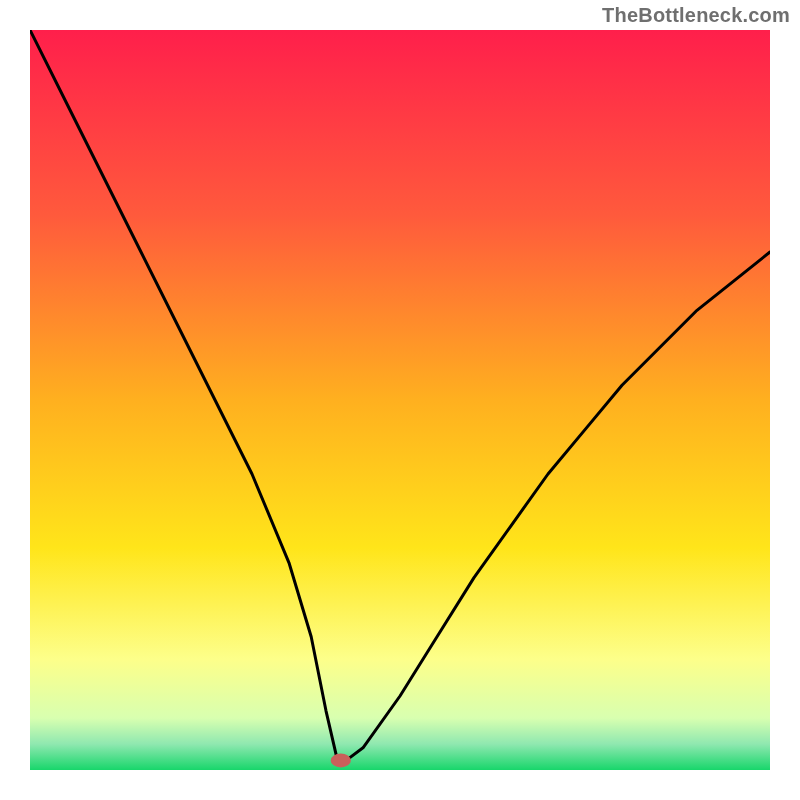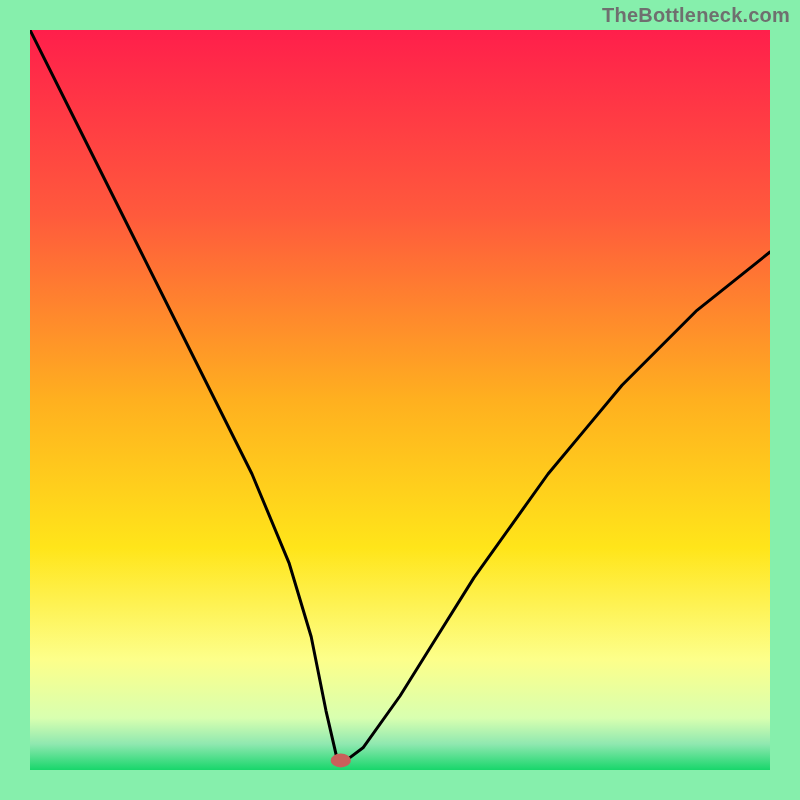--- a/index.html
+++ b/index.html
@@ -8,21 +8,21 @@
     width: 800px;
     height: 800px;
     overflow: hidden;
     background: #000;
     font-family: Arial, Helvetica, sans-serif;
   }
   .frame {
     position: relative;
     width: 800px;
     height: 800px;
-    background: #86efac;
+    background: #ffffff;
   }
   .plot {
     position: absolute;
     left: 30px;
     top: 30px;
     width: 740px;
     height: 740px;
   }
   .watermark {
     position: absolute;

